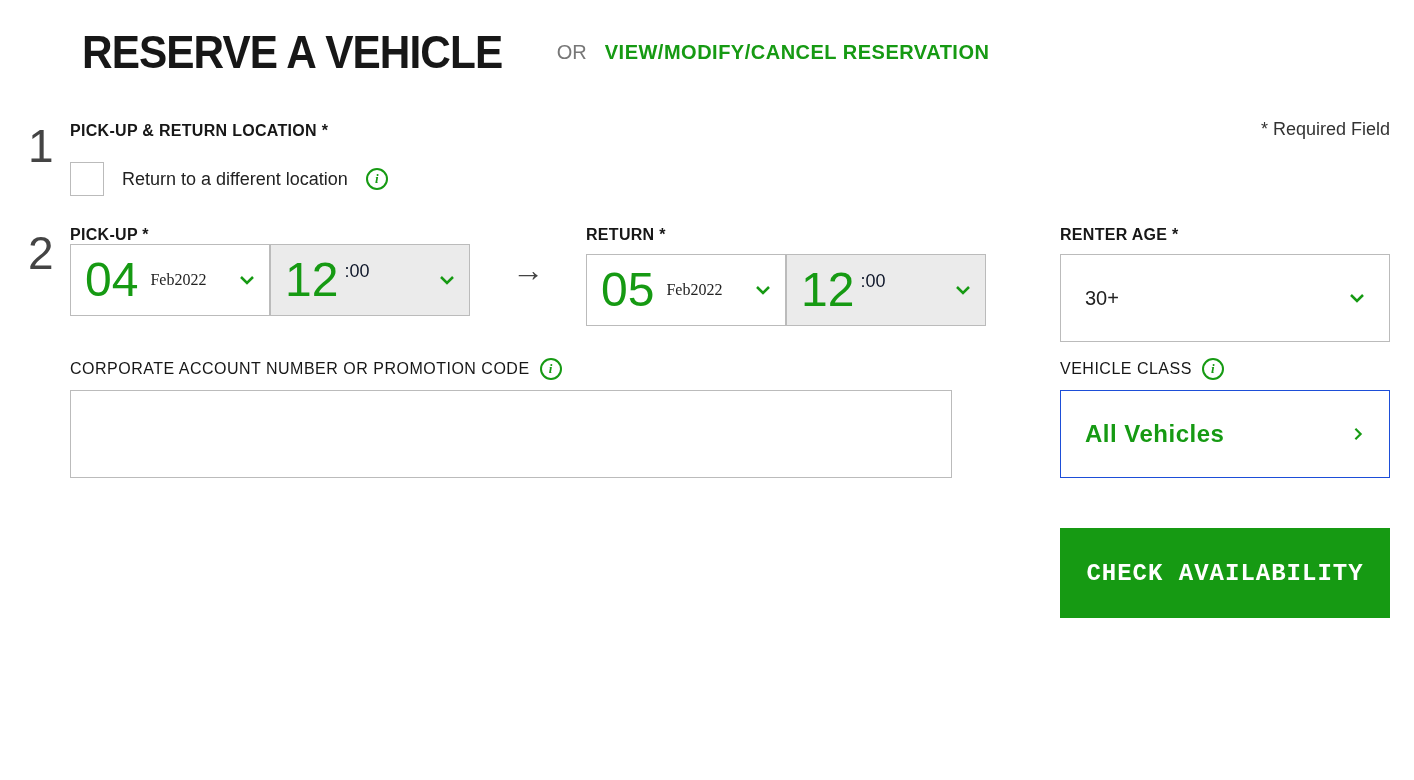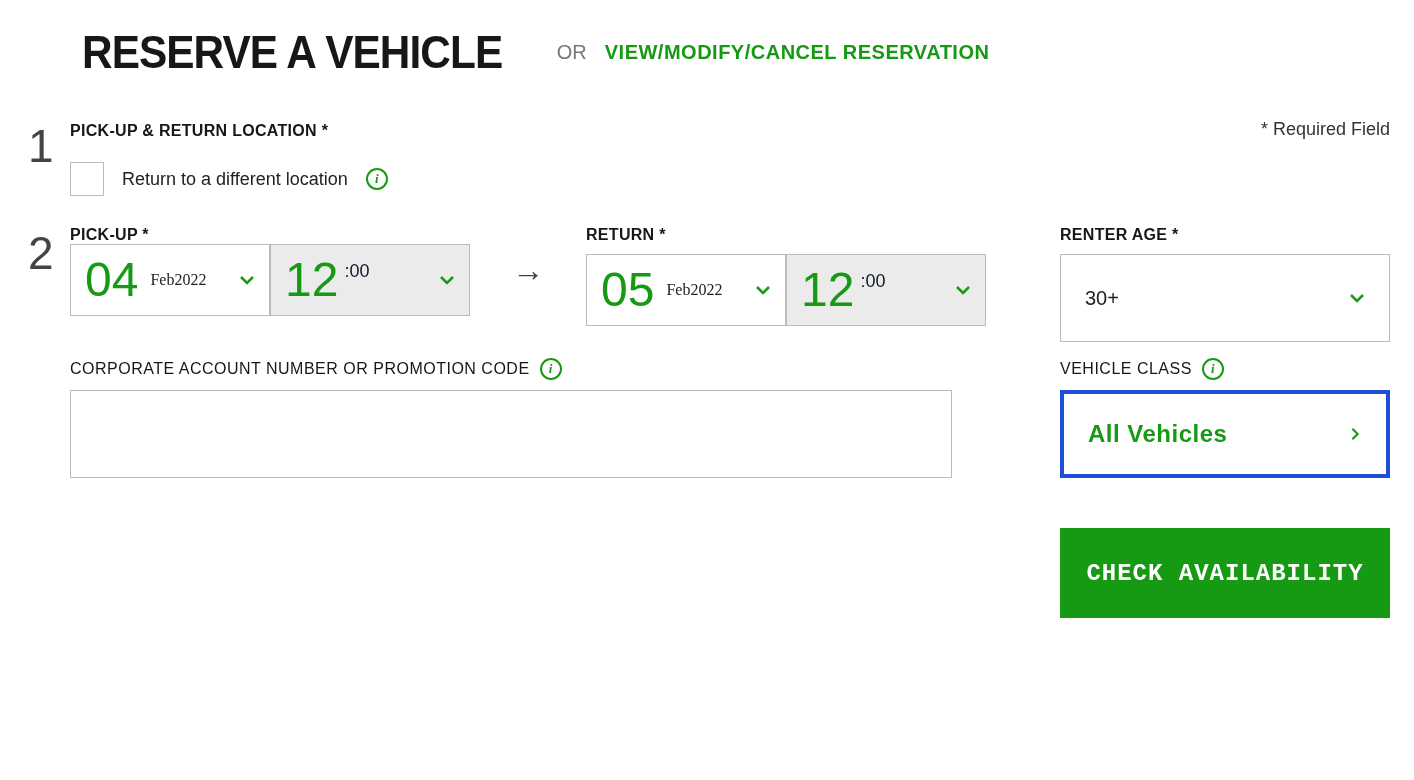--- a/index.html
+++ b/index.html
@@ -146,21 +146,21 @@
   .promo-input {
     border: 1px solid #bbb;
     height: 88px;
     width: 100%;
     font-size: 20px;
     padding: 0 16px;
   }
   .label-with-icon { display: flex; align-items: center; gap: 10px; margin-bottom: 10px;}
   .vehicle-col { margin-left: auto; width: 330px; }
   .vehicle-box {
-    border: 4px solid #1d4ed8;
+    border: 1px solid #1d4ed8;
     height: 88px;
     display: flex;
     align-items: center;
     padding: 0 24px;
     font-size: 24px;
     font-weight: 700;
     color: #169a13;
     cursor: pointer;
     letter-spacing: 0.5px;
   }

